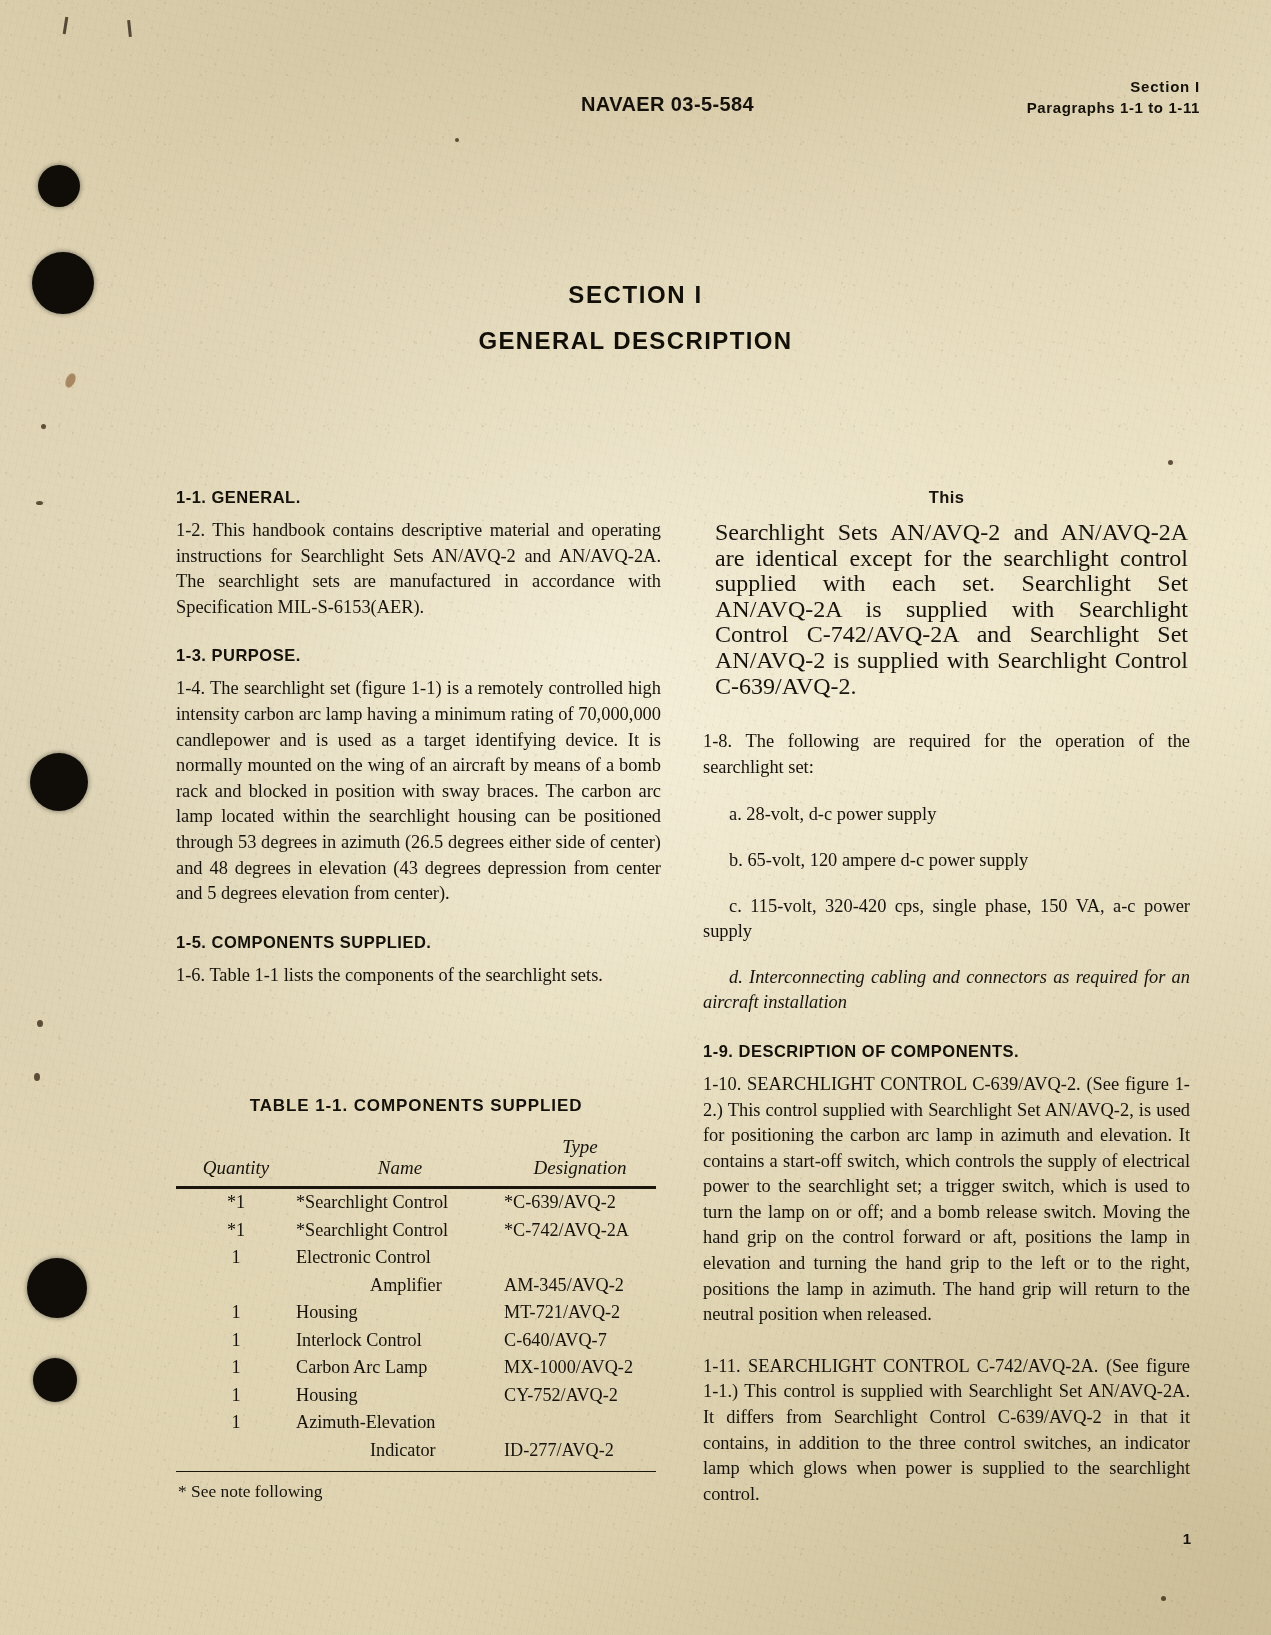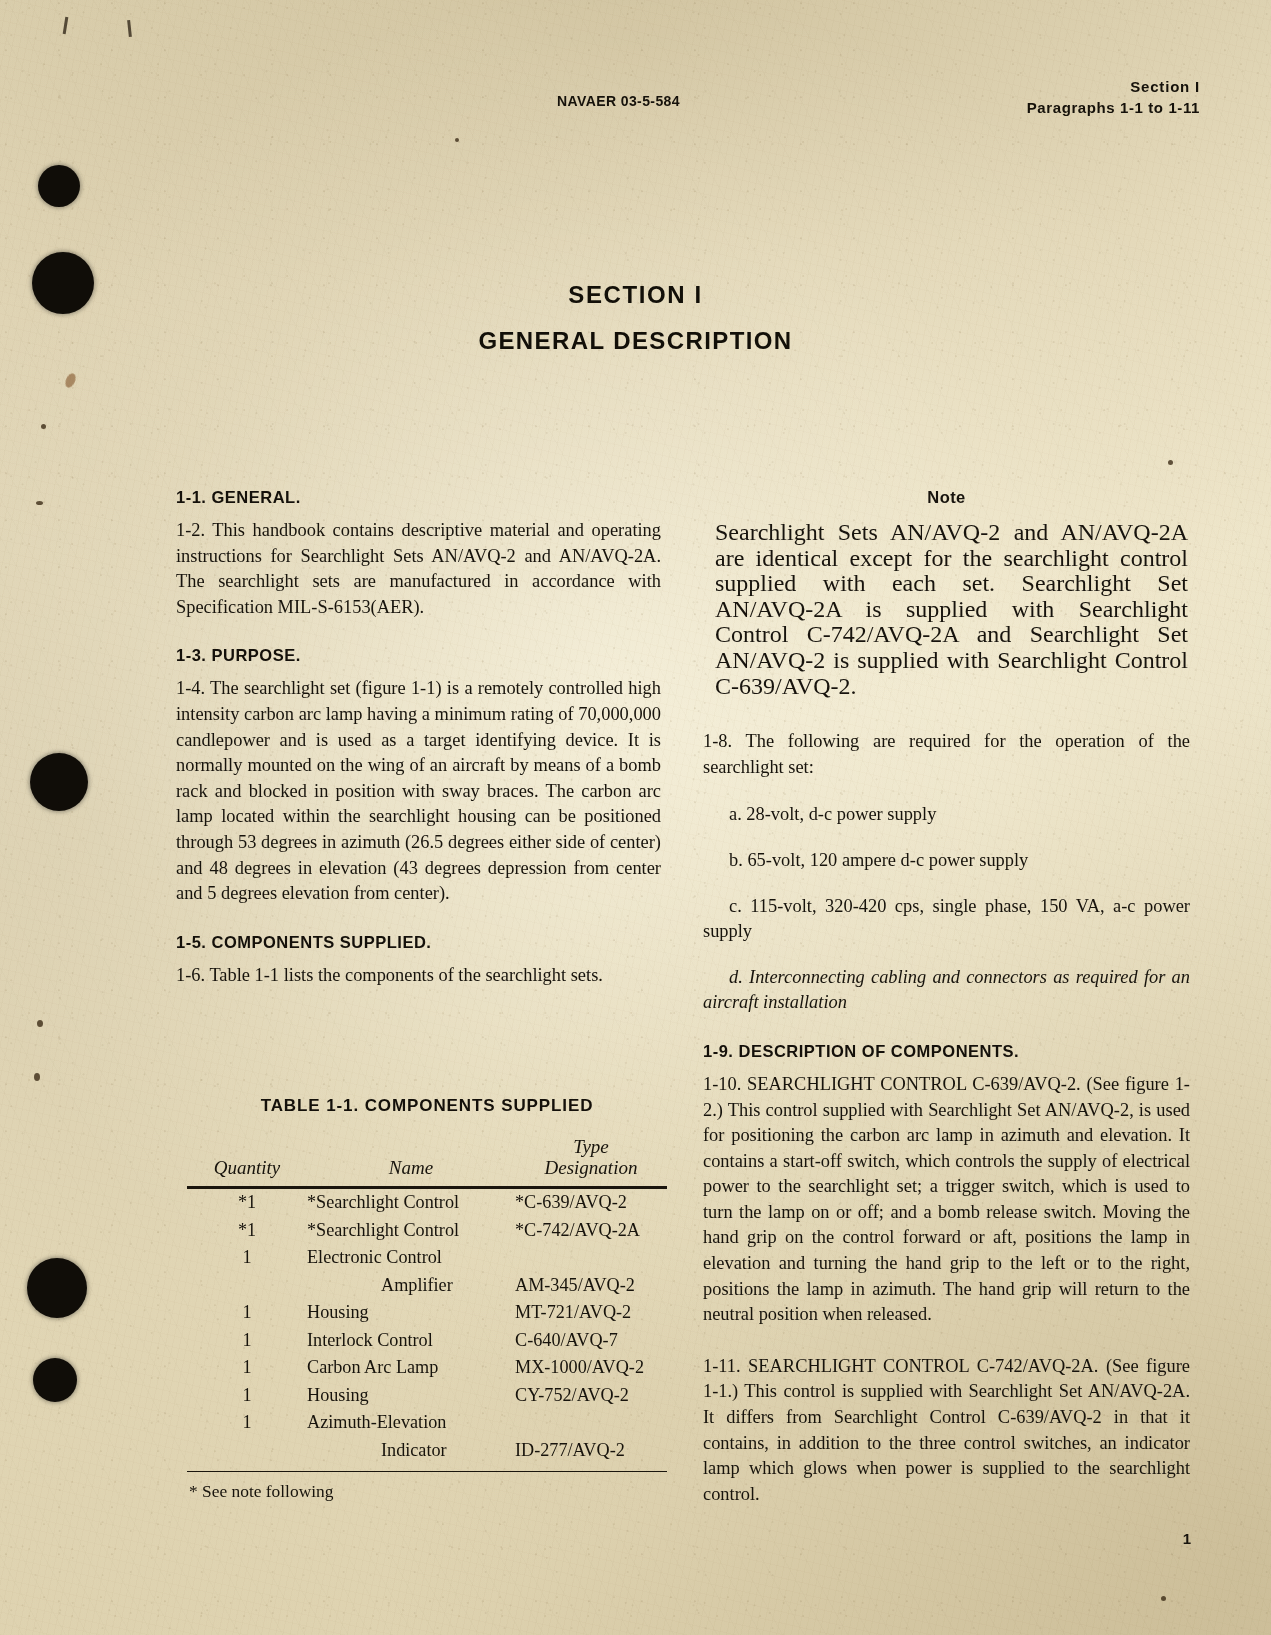--- a/index.html
+++ b/index.html
@@ -92,23 +92,23 @@
 
   
   .hdr {
     position: absolute;
     font-family: "Liberation Sans", "DejaVu Sans", sans-serif;
     font-weight: bold;
     color: #15110a;
     letter-spacing: 0.4px;
   }
   #hdr-doc {
-    left: 557px;
+    left: 581px;
     top: 93px;
-    font-size: 14px;
+    font-size: 20px;
   }
   #hdr-right {
     right: 71px;
     top: 76px;
     text-align: right;
     font-size: 15px;
     line-height: 21px;
   }
   #hdr-right .l1 { letter-spacing: 0.8px; }
   #hdr-right .l2 { letter-spacing: 0.6px; margin-left: 48px; }
@@ -186,21 +186,21 @@
     margin: 0 0 30px 0;
     padding: 0 2px 0 12px;
     font-size: 24px;
     line-height: 25.6px;
     text-align: justify;
   }
 
   
   #table-block {
     position: absolute;
-    left: 187px;
+    left: 176px;
     top: 1096px;
     width: 480px;
   }
   #table-caption {
     font-family: "Liberation Sans", "DejaVu Sans", sans-serif;
     font-size: 17px;
     font-weight: bold;
     letter-spacing: 0.9px;
     text-align: center;
     margin: 0 0 13px 0;
@@ -402,21 +402,21 @@
             </tr>
           </tbody>
       </table>
 
       <div id="table-footrule"></div>
       <div id="table-footnote">* See note following</div>
     </div>
 
     <div class="col" id="col-right">
 
-      <div id="note-head">Note</div>
+      <div id="note-head">This</div>
       <div id="note-body">Searchlight Sets AN/AVQ-2 and AN/AVQ-2A are identical except for the searchlight control supplied with each set. Searchlight Set AN/AVQ-2A is supplied with Searchlight Control C-742/AVQ-2A and Searchlight Set AN/AVQ-2 is supplied with Searchlight Control C-639/AVQ-2.</div>
 
 
       <p class="body tightgap">1-8. The following are required for the operation of the searchlight set:</p>
 
       <p class="listitem">a. 28-volt, d-c power supply</p>
       <p class="listitem">b. 65-volt, 120 ampere d-c power supply</p>
       <p class="listitem">c. 115-volt, 320-420 cps, single phase, 150 VA, a-c power supply</p>
       <p class="listitem" style="margin-bottom:26px;font-style:italic;">d. Interconnecting cabling and connectors as required for an aircraft installation</p>
 

